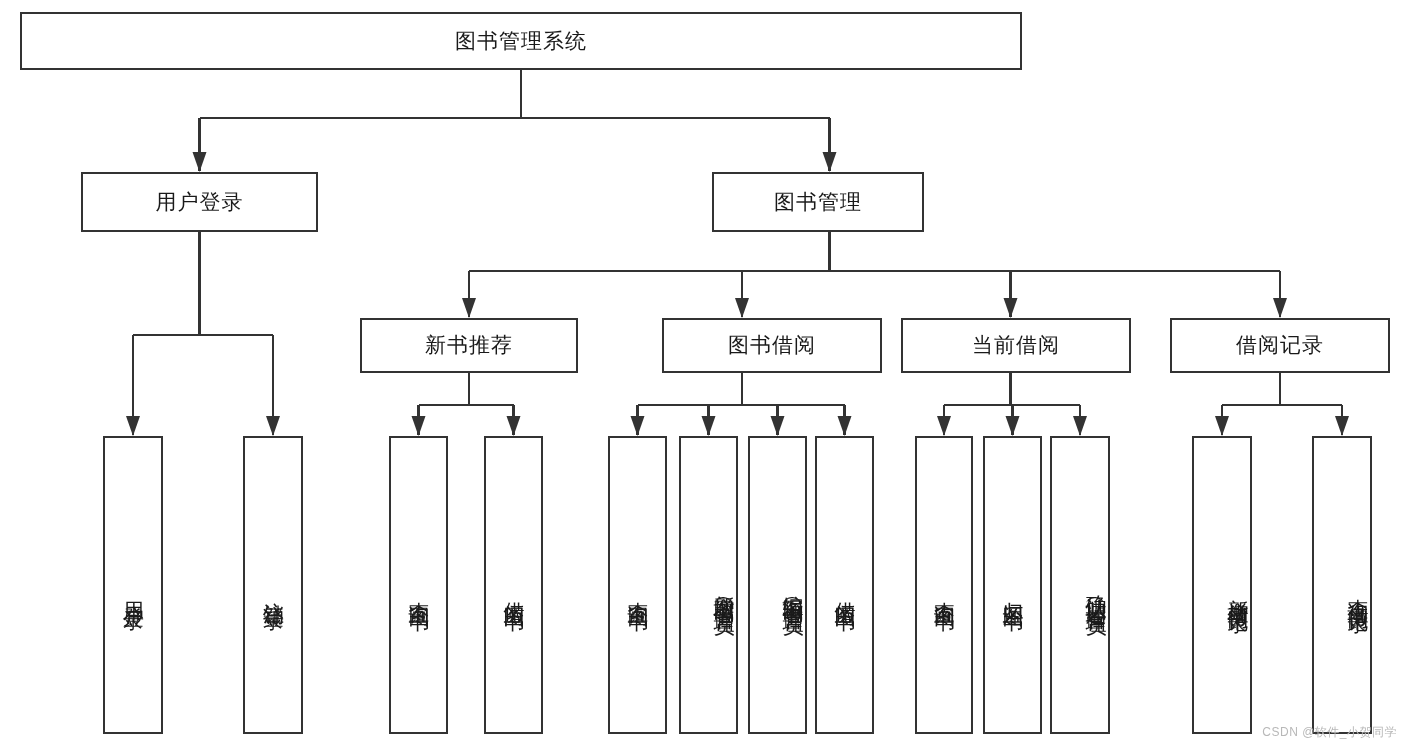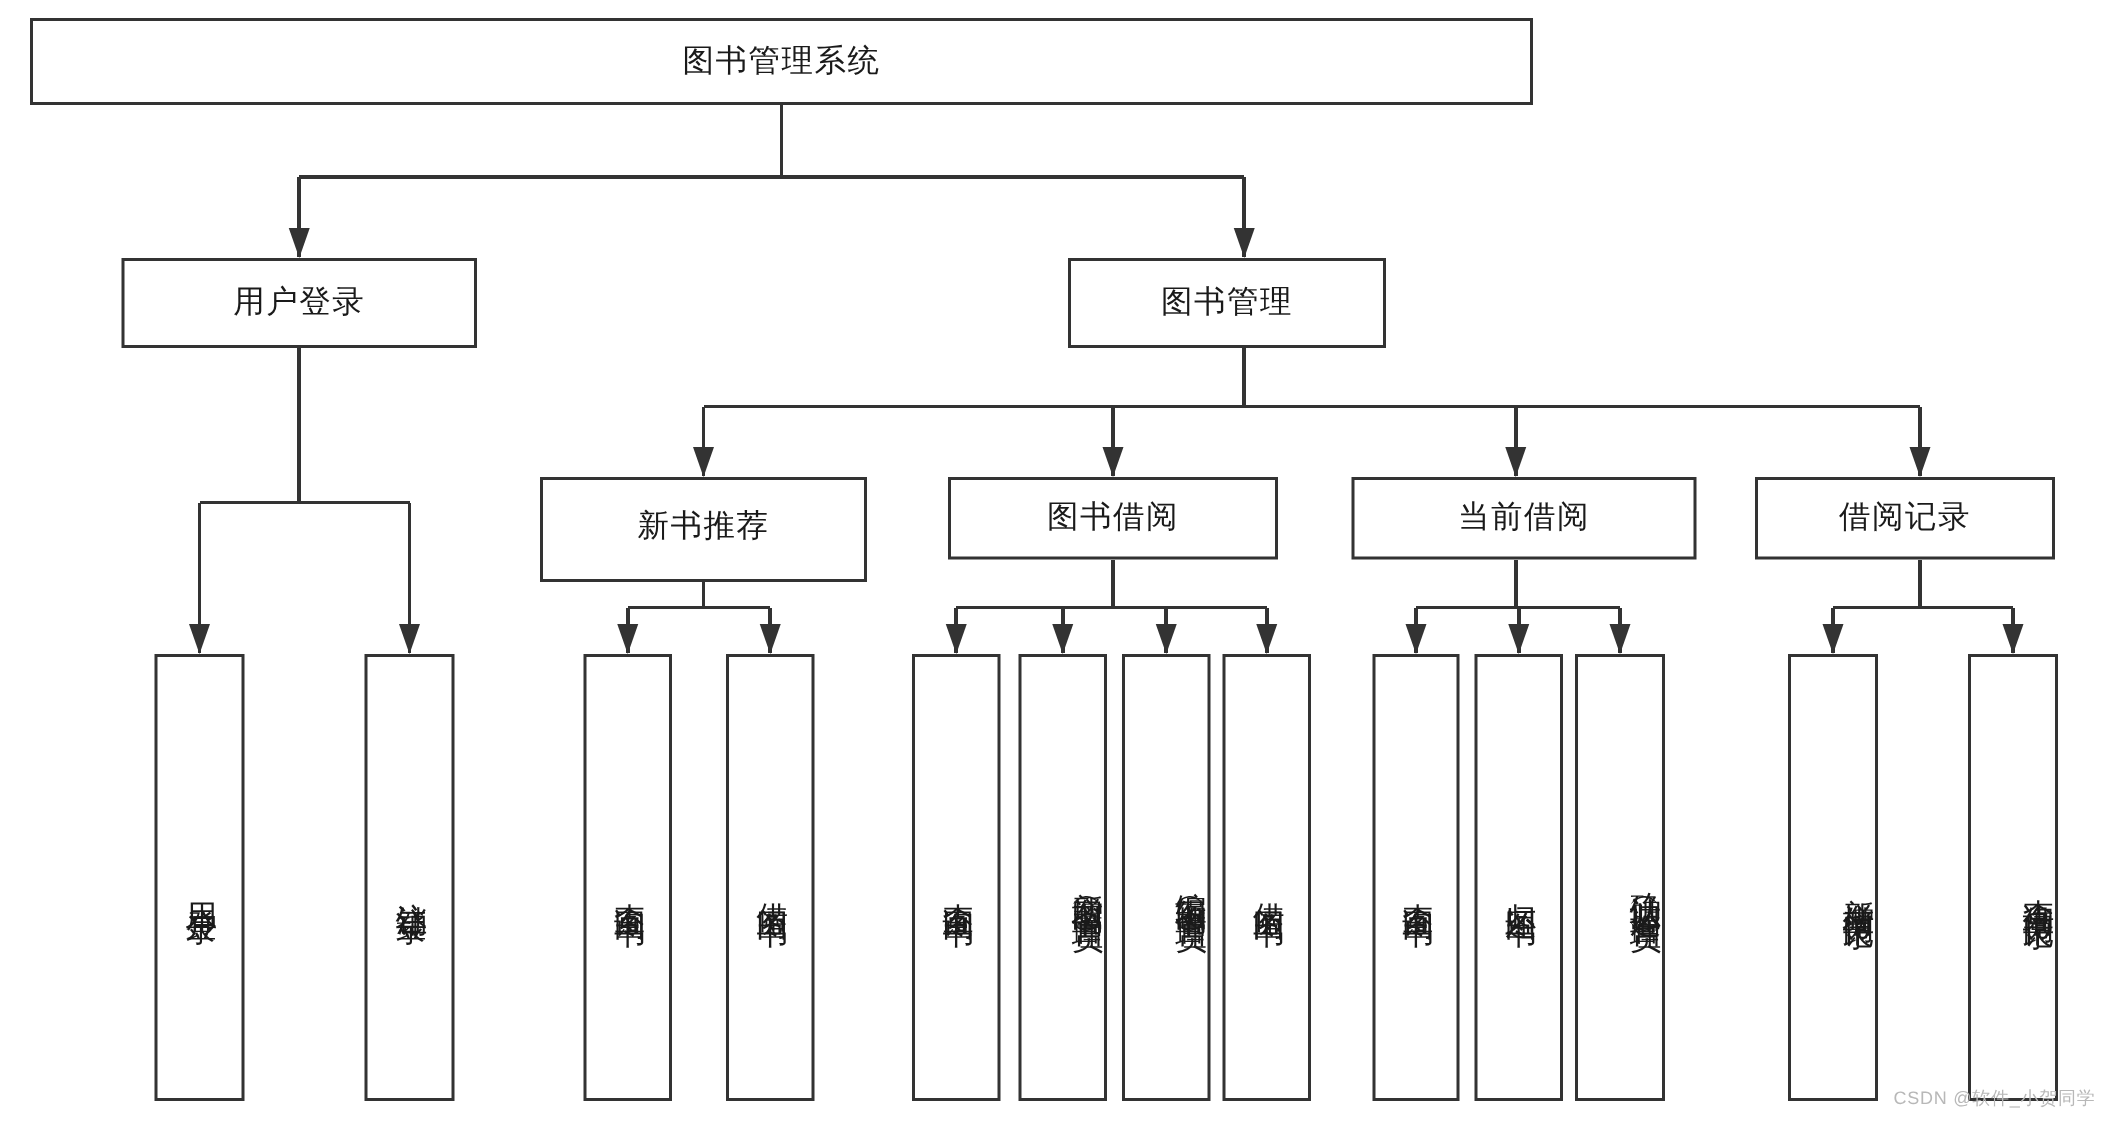--- a/index.html
+++ b/index.html
@@ -123,30 +123,30 @@
   <div id="node-layer">
       <div class="node horiz" style="left: 20px; top: 12px; width: 1002px; height: 58px;">
         <span>图书管理系统</span>
       </div>
       <div class="node horiz" style="left: 81px; top: 172px; width: 237px; height: 60px;">
         <span>用户登录</span>
       </div>
       <div class="node horiz" style="left: 712px; top: 172px; width: 212px; height: 60px;">
         <span>图书管理</span>
       </div>
-      <div class="node horiz" style="left: 360px; top: 318px; width: 218px; height: 70px; font-family: Liberation Mono, monospace;">
+      <div class="node horiz" style="left: 360px; top: 318px; width: 218px; height: 55px;">
         <span>新书推荐</span>
       </div>
-      <div class="node horiz" style="left: 632px; top: 318px; width: 220px; height: 55px;">
+      <div class="node horiz" style="left: 662px; top: 318px; width: 220px; height: 55px;">
         <span>图书借阅</span>
       </div>
       <div class="node horiz" style="left: 901px; top: 318px; width: 230px; height: 55px;">
         <span>当前借阅</span>
       </div>
-      <div class="node horiz" style="left: 1170px; top: 318px; width: 200px; height: 55px;">
+      <div class="node horiz" style="left: 1170px; top: 318px; width: 220px; height: 55px;">
         <span>借阅记录</span>
       </div>
       <div class="node vert centered" style="left: 103px; top: 436px; width: 60px; height: 298px;">
         <span>用户登录</span>
       </div>
       <div class="node vert centered" style="left: 243px; top: 436px; width: 60px; height: 298px;">
         <span>注销登录</span>
       </div>
       <div class="node vert centered" style="left: 389px; top: 436px; width: 59px; height: 298px;">
         <span>查询图书</span>

